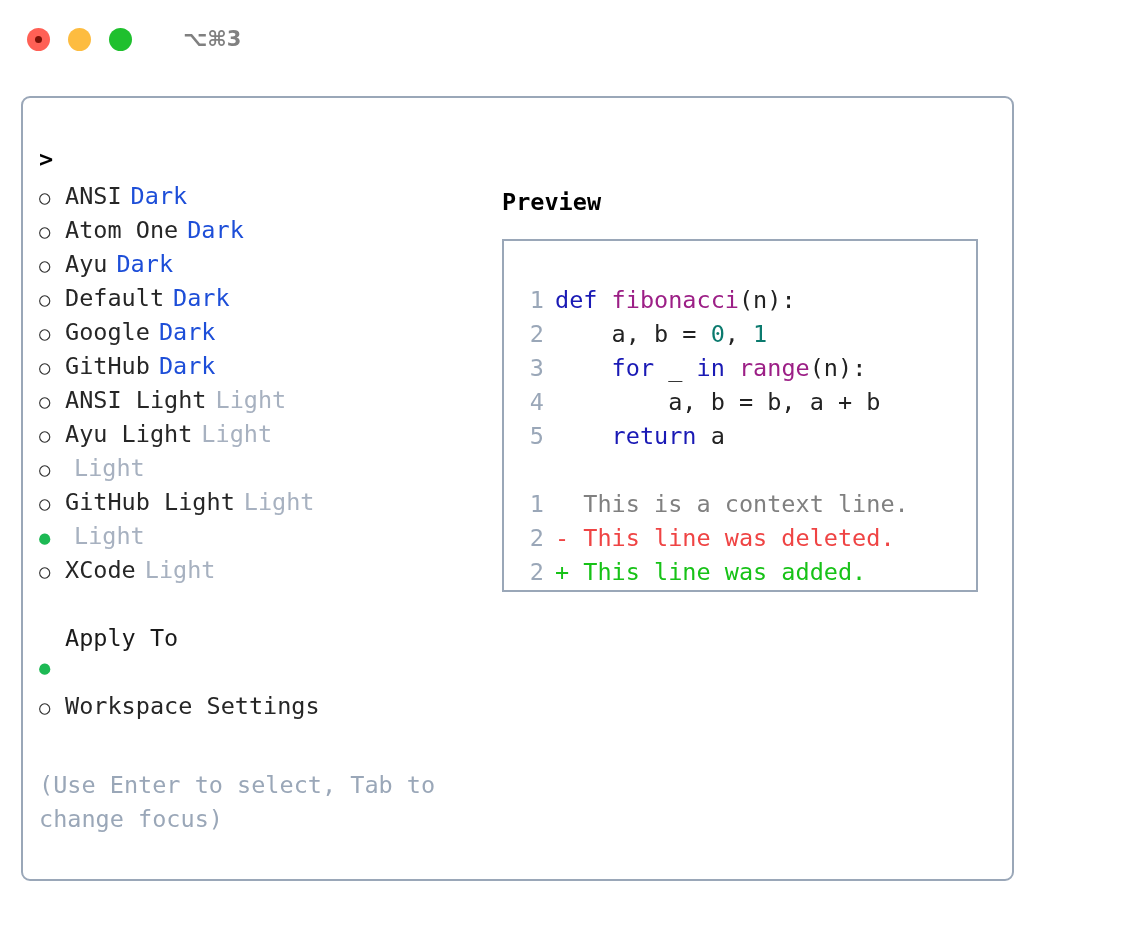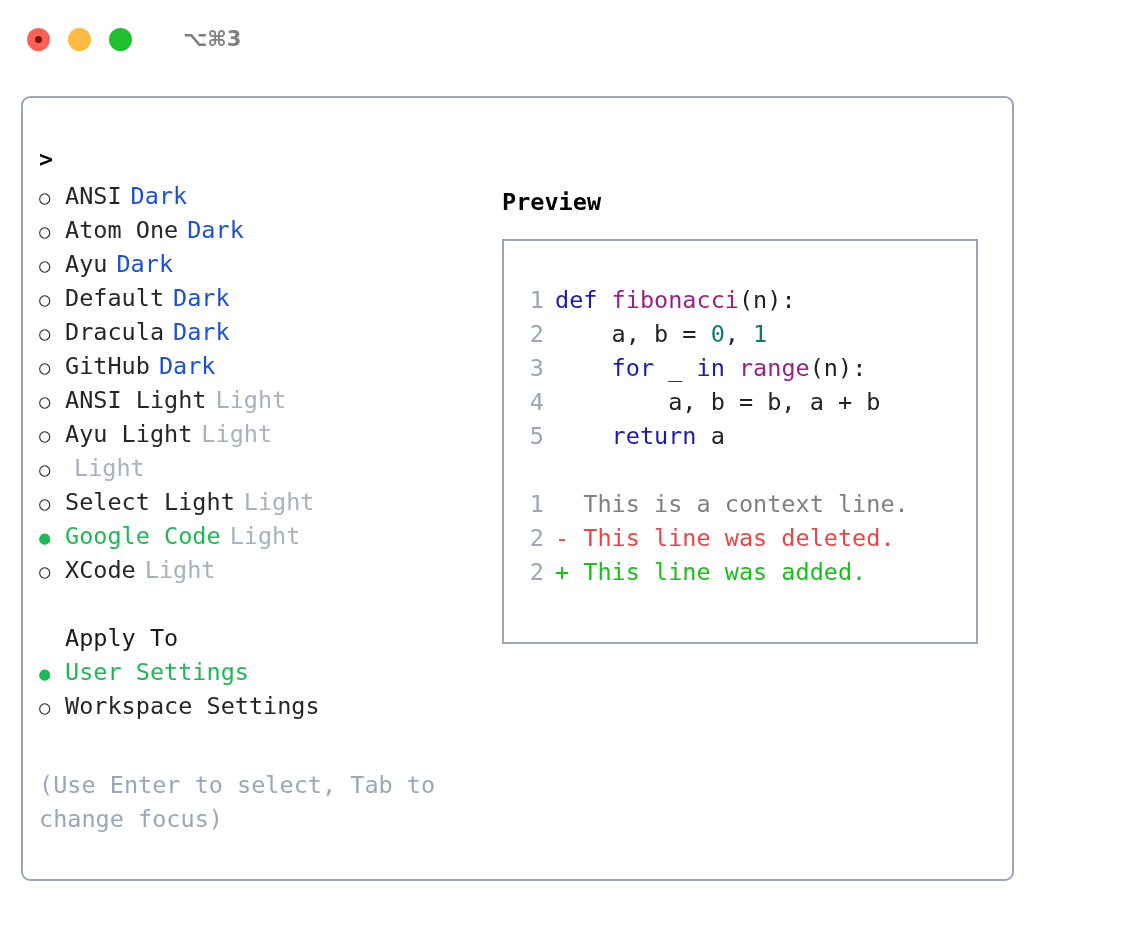--- a/index.html
+++ b/index.html
@@ -175,21 +175,21 @@
     margin-top: 40px;
   }
   .preview-title {
     font-size: 23.5px;
     font-weight: bold;
     color: #000000;
     margin-bottom: 23px;
   }
   .preview-box {
     width: 476px;
-    height: 405px;
+    height: 353px;
     border: 2px solid #9aa7b8;
     box-sizing: border-box;
     background: #ffffff;
     position: relative;
   }
   .code {
     position: absolute;
     left: 11px;
     top: 42px;
     font-size: 23.5px;
@@ -234,38 +234,38 @@
 
         <div class="row">
           <span class="marker arrow">&gt;</span>
         </div>
 
         <div id="theme-list">
             <div class="row"><span class="marker unsel">○</span><span class="item-label">ANSI</span><span class="badge">Dark</span></div>
             <div class="row"><span class="marker unsel">○</span><span class="item-label">Atom One</span><span class="badge">Dark</span></div>
             <div class="row"><span class="marker unsel">○</span><span class="item-label">Ayu</span><span class="badge">Dark</span></div>
             <div class="row"><span class="marker unsel">○</span><span class="item-label">Default</span><span class="badge">Dark</span></div>
-            <div class="row"><span class="marker unsel">○</span><span class="item-label">Dracula</span><span class="badge">Dark</span></div>
+            <div class="row"><span class="marker unsel">○</span><span class="item-label">Google</span><span class="badge">Dark</span></div>
             <div class="row"><span class="marker unsel">○</span><span class="item-label">GitHub</span><span class="badge">Dark</span></div>
             <div class="row"><span class="marker unsel">○</span><span class="item-label">ANSI Light</span><span class="badge light">Light</span></div>
             <div class="row"><span class="marker unsel">○</span><span class="item-label">Ayu Light</span><span class="badge light">Light</span></div>
             <div class="row"><span class="marker unsel">○</span><span class="badge light">Light</span></div>
-            <div class="row"><span class="marker unsel">○</span><span class="item-label">Select Light</span><span class="badge light">Light</span></div>
-            <div class="row"><span class="marker sel">●</span><span class="item-label selected">Google Code</span><span class="badge light">Light</span></div>
+            <div class="row"><span class="marker unsel">○</span><span class="item-label">GitHub Light</span><span class="badge light">Light</span></div>
+            <div class="row"><span class="marker sel">●</span><span class="badge light">Light</span></div>
             <div class="row"><span class="marker unsel">○</span><span class="item-label">XCode</span><span class="badge light">Light</span></div>
           </div>
 
         <div class="group-gap"></div>
 
         <div class="section-heading">
           <span class="sh-text">Apply To</span>
         </div>
 
         <div id="apply-list">
-            <div class="row"><span class="marker sel">●</span><span class="item-label selected">User Settings</span></div>
+            <div class="row"><span class="marker sel">●</span></div>
             <div class="row"><span class="marker unsel">○</span><span class="item-label">Workspace Settings</span></div>
           </div>
 
         <div class="hint">(Use Enter to select, Tab to change focus)</div>
       </div>
 
       <div class="right-col">
         <div class="preview-title">Preview</div>
         <div class="preview-box">
           <div class="code" id="code-area"><span class="cline"><span class="gutter">1</span><span class="kw">def</span><span class="plain"> </span><span class="fn">fibonacci</span><span class="plain">(n):</span></span><span class="cline"><span class="gutter">2</span><span class="plain">    a, b = </span><span class="num">0</span><span class="plain">, </span><span class="num">1</span></span><span class="cline"><span class="gutter">3</span><span class="plain">    </span><span class="kw">for</span><span class="plain"> _ </span><span class="kw">in</span><span class="plain"> </span><span class="fn">range</span><span class="plain">(n):</span></span><span class="cline"><span class="gutter">4</span><span class="plain">        a, b = b, a + b</span></span><span class="cline"><span class="gutter">5</span><span class="plain">    </span><span class="kw">return</span><span class="plain"> a</span></span><span class="blank-line"></span><span class="cline"><span class="gutter">1</span><span class="ctx">  This is a context line.</span></span><span class="cline"><span class="gutter">2</span><span class="del">- This line was deleted.</span></span><span class="cline"><span class="gutter">2</span><span class="add">+ This line was added.</span></span></div>

